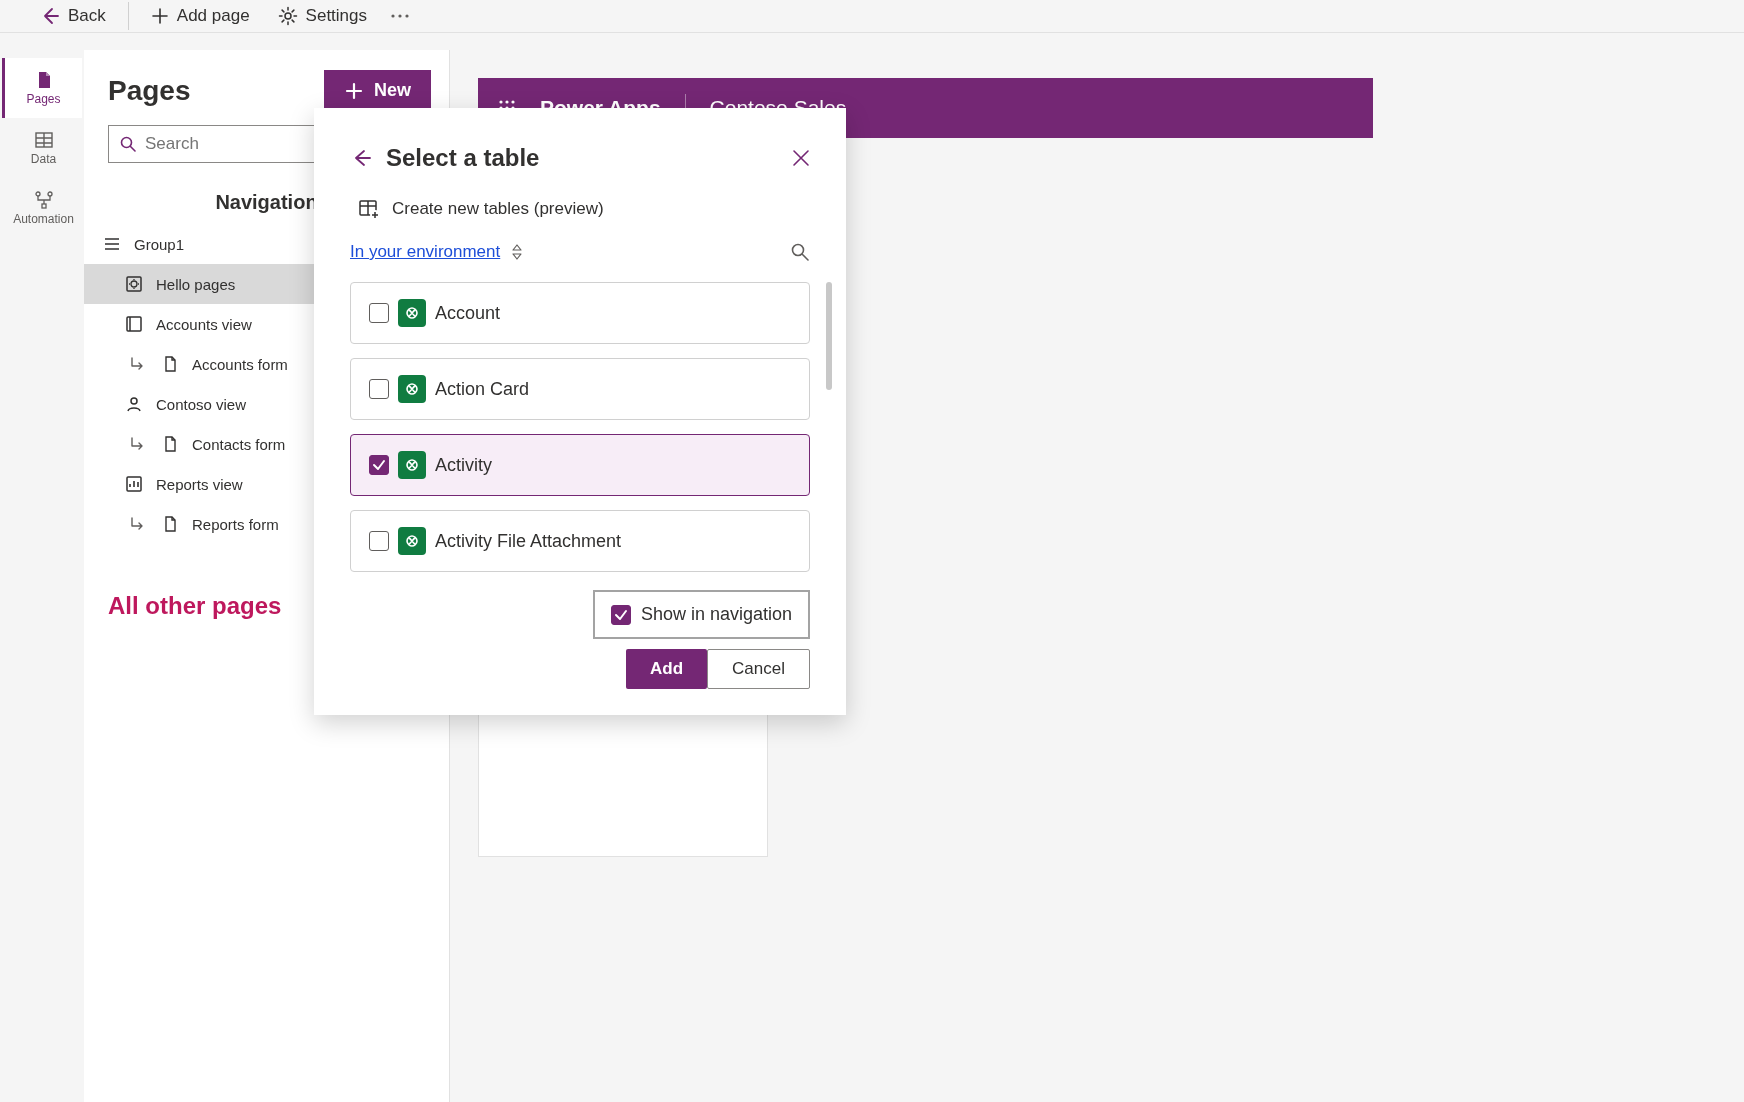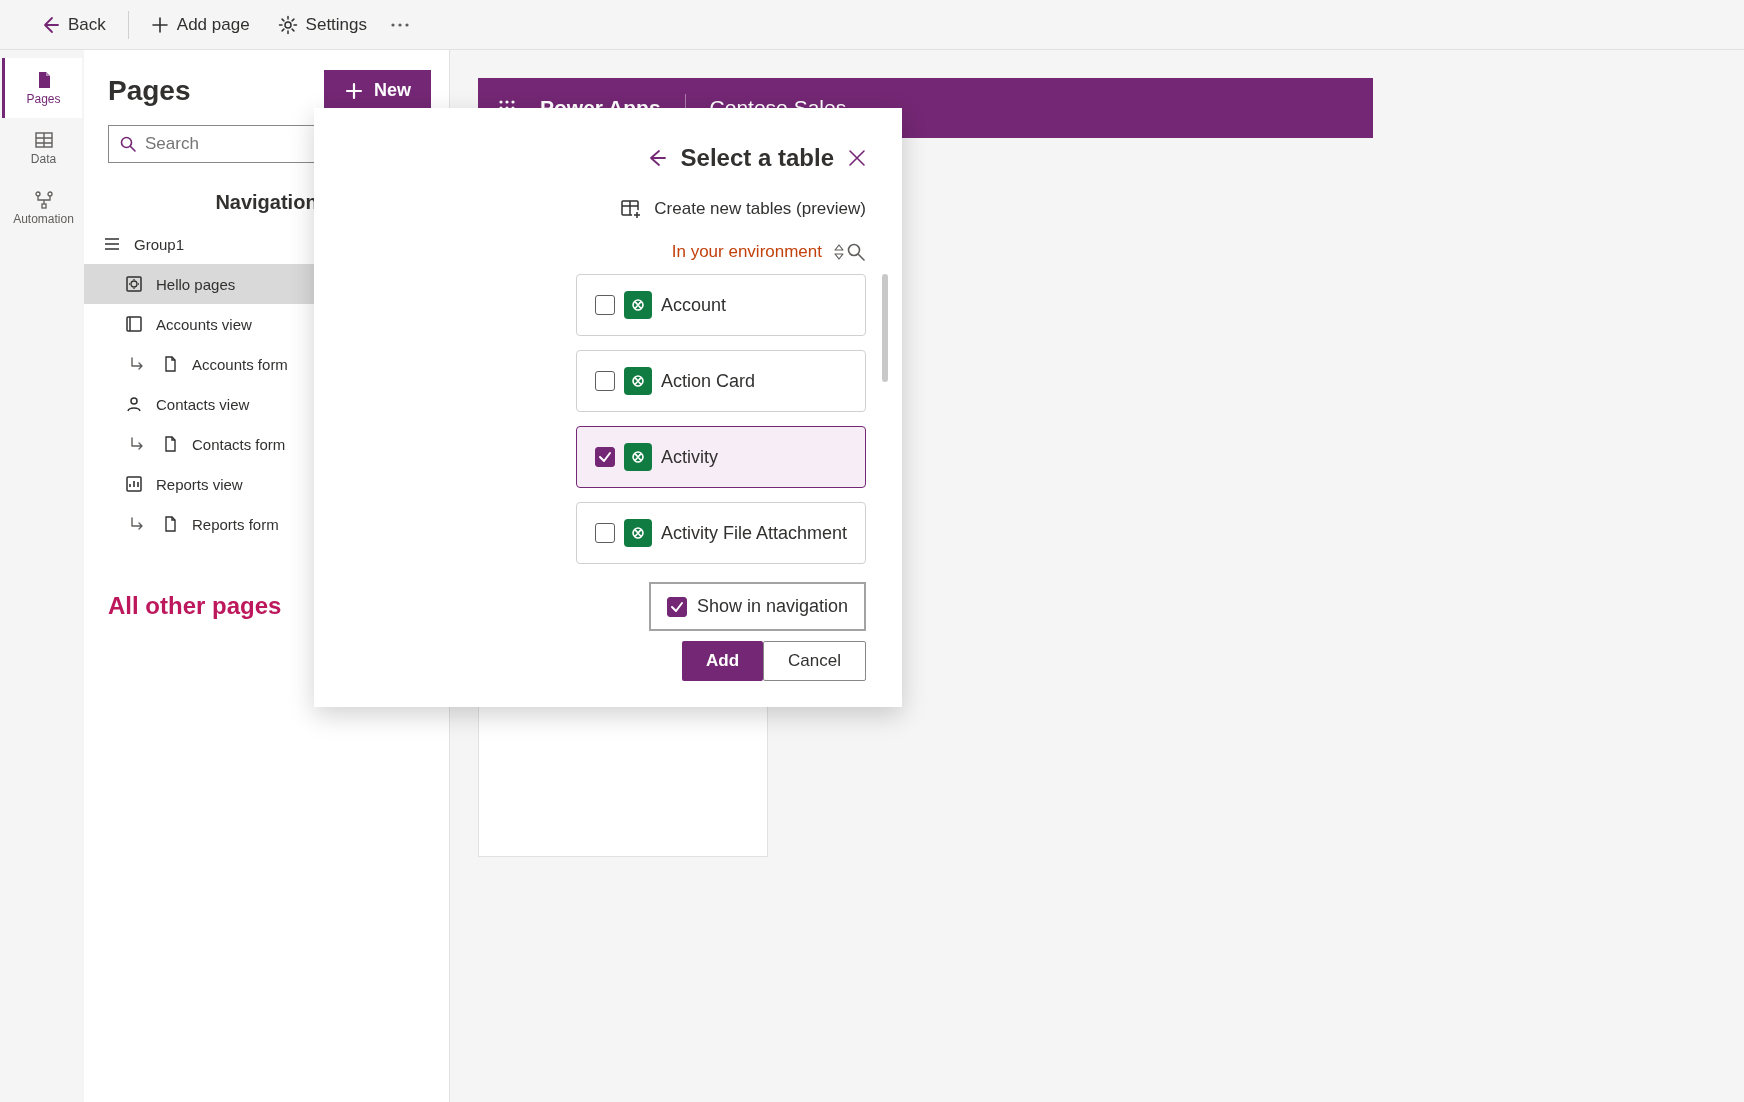--- a/index.html
+++ b/index.html
@@ -1,19 +1,19 @@
 <!DOCTYPE html>
 <html><head>
   <meta charset="utf-8">
   <style>
     * { margin: 0; padding: 0; box-sizing: border-box; font-family: 'Segoe UI', Tahoma, sans-serif; }
     body { background: #f5f5f5; width: 1744px; height: 1102px; overflow: hidden; position: relative; }
 
     
-    .topbar { height: 50px; background: #f5f5f5; display: flex; align-items: center; padding: 0 30px; gap: 8px; border-bottom: 1px solid #e1e1e1; }
+    .topbar { height: 33px; background: #f5f5f5; display: flex; align-items: center; padding: 0 30px; gap: 8px; border-bottom: 1px solid #e1e1e1; }
     .topbar-item { display: flex; align-items: center; gap: 8px; padding: 6px 10px; cursor: pointer; color: #323130; font-size: 17px; }
     .topbar-divider { width: 1px; height: 28px; background: #d0d0d0; margin: 0 4px; }
 
     
     .left-rail { position: absolute; left: 0; top: 50px; width: 84px; background: #f5f5f5; height: calc(100% - 50px); display: flex; flex-direction: column; align-items: center; padding-top: 8px; }
     .rail-item { width: 80px; height: 60px; display: flex; flex-direction: column; align-items: center; justify-content: center; gap: 2px; cursor: pointer; font-size: 12px; color: #605e5c; border-left: 3px solid transparent; }
     .rail-item.active { background: #fff; border-left: 3px solid #742774; color: #742774; }
     .rail-item svg { width: 20px; height: 20px; }
 
     
@@ -32,26 +32,26 @@
     .nav-row svg { width: 20px; height: 20px; flex-shrink: 0; }
     .all-other { font-size: 24px; font-weight: 600; color: #be185d; padding: 48px 24px 10px 24px; }
 
     
     .canvas { position: absolute; left: 450px; top: 50px; right: 0; bottom: 0; background: #f5f5f5; padding: 28px; }
     .preview-header { background: #742774; height: 60px; display: flex; align-items: center; padding: 0 20px; gap: 24px; color: #fff; font-size: 21px; width: 895px; }
     .preview-header .divider { width: 1px; height: 28px; background: rgba(255,255,255,.4); }
     .preview-body { width: 290px; height: 720px; background: #fff; border: 1px solid #e1e1e1; margin-top: -1px; }
 
     
-    .dialog { position: absolute; left: 314px; top: 108px; width: 588px; background: #fff; box-shadow: 0 8px 24px rgba(0,0,0,.18); padding: 36px 36px 26px 36px; display: flex; flex-direction: column; align-items: flex-end; }
+    .dialog { position: absolute; left: 314px; top: 108px; width: 532px; background: #fff; box-shadow: 0 8px 24px rgba(0,0,0,.18); padding: 36px 36px 26px 36px; display: flex; flex-direction: column; }
     .dialog-header { display: flex; align-items: center; gap: 14px; margin-bottom: 26px; }
     .dialog-title { font-size: 24px; font-weight: 600; color: #323130; flex: 1; }
     .close-x { cursor: pointer; color: #742774; }
     .create-row { display: flex; align-items: center; gap: 12px; font-size: 17px; color: #323130; margin-bottom: 22px; cursor: pointer; padding-left: 8px;}
-    .env-row { display: flex; align-items: center; justify-content: space-between; font-size: 17px; color: #c2410c; margin-bottom: 12px; }
+    .env-row { display: flex; align-items: center; justify-content: space-between; font-size: 17px; color: #1d4ed8; margin-bottom: 20px; text-decoration: underline; }
     .env-row .left { display: flex; align-items: center; gap: 10px; }
     .table-list { position: relative; }
     .table-scroll-track { position: absolute; right: -22px; top: 0; width: 6px; height: 108px; background: #c8c8c8; border-radius: 3px; }
     .table-card { border: 1px solid #d0d0d0; border-radius: 4px; padding: 16px 18px; display: flex; align-items: center; gap: 9px; margin-bottom: 14px; cursor: pointer; font-size: 18px; color: #323130; }
     .table-card.selected { background: #f7edf7; border-color: #742774; }
     .chk { width: 20px; height: 20px; border: 1px solid #605e5c; border-radius: 3px; display: flex; align-items: center; justify-content: center; flex-shrink: 0; }
     .chk.checked { background: #742774; border-color: #742774; }
     .table-icon { width: 28px; height: 28px; border-radius: 4px; background: #107c41; display: flex; align-items: center; justify-content: center; color: #fff; flex-shrink: 0; }
     .dialog-footer { display: flex; justify-content: flex-end; align-items: center; gap: 14px; margin-top: 4px;}
     .show-nav { display: flex; align-items: center; gap: 10px; padding: 12px 16px; border: 2px solid #a3a3a3; font-size: 18px; color: #323130; }
@@ -170,21 +170,21 @@
           <path d="M6 3h6l3 3v11H6z" stroke="#323130" stroke-width="1.4" fill="none"></path>
           <path d="M12 3v3h3" stroke="#323130" stroke-width="1.4" fill="none"></path>
         </svg>
         <span>Accounts form</span>
       </div>
       <div class="nav-row item">
         <svg viewBox="0 0 20 20">
           <circle cx="10" cy="7" r="3" stroke="#323130" stroke-width="1.5" fill="none"></circle>
           <path d="M4 17c1-4 11-4 12 0" stroke="#323130" stroke-width="1.5" fill="none"></path>
         </svg>
-        <span>Contacts view</span>
+        <span>Contoso view</span>
       </div>
       <div class="nav-row sub">
         <svg viewBox="0 0 20 20" width="16" height="16">
           <path d="M4 4v8h10M11 9l3 3-3 3" stroke="#605e5c" stroke-width="1.4" fill="none" stroke-linecap="round" stroke-linejoin="round"></path>
         </svg>
         <svg viewBox="0 0 20 20">
           <path d="M6 3h6l3 3v11H6z" stroke="#323130" stroke-width="1.4" fill="none"></path>
           <path d="M12 3v3h3" stroke="#323130" stroke-width="1.4" fill="none"></path>
         </svg>
         <span>Contacts form</span>

